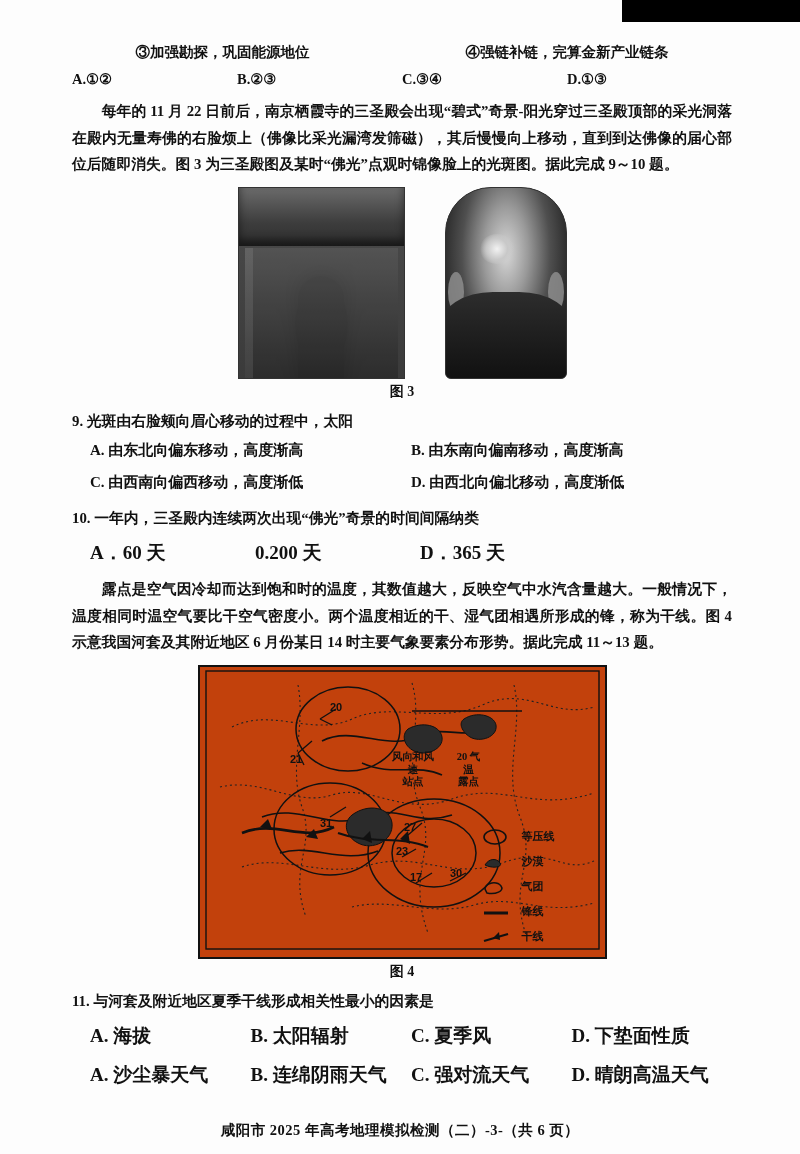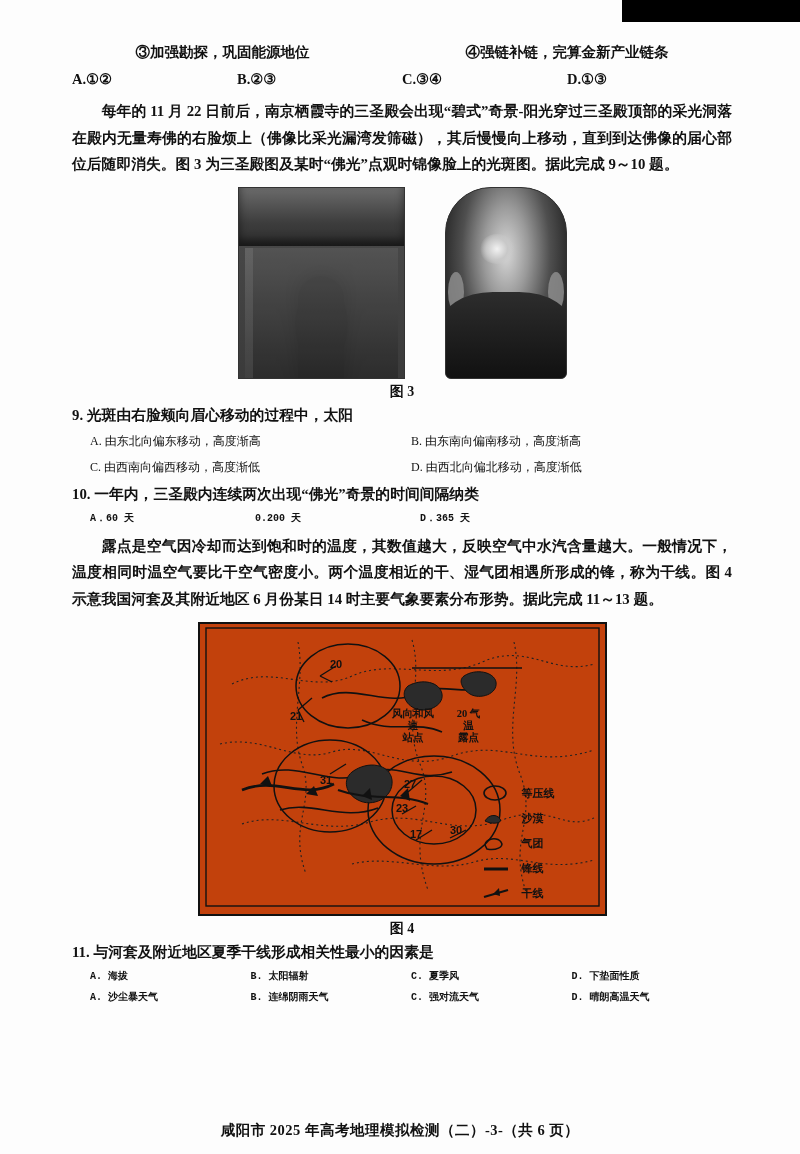--- a/index.html
+++ b/index.html
@@ -56,37 +56,36 @@
     text-align: justify;
     text-justify: inter-ideograph;
     font-weight: bold;
     margin-top: 4px;
   }
   .para .indent { display: inline-block; width: 2em; }
   .qnum {
     font-size: 14.8px;
     font-weight: bold;
     line-height: 1.9;
-    margin-top: 0;
+    margin-top: 6px;
   }
   .opt-2col {
     display: flex;
-    font-size: 12px;
-    font-weight: normal;
+    font-size: 15px;
+    font-weight: bold;
     line-height: 2.1;
     padding-left: 18px;
   }
   .opt-2col .c { width: 330px; }
   .opt-4col {
     display: flex;
-    font-size: 10px;
+    font-size: 19px;
     font-weight: bold;
     line-height: 2.1;
     padding-left: 18px;
-    font-family: Liberation Mono, monospace;
   }
   .opt-4col .c { width: 165px; }
   .fig-wrap {
     text-align: center;
     margin-top: 10px;
   }
   .fig-caption {
     font-size: 14px;
     font-weight: bold;
     text-align: center;

